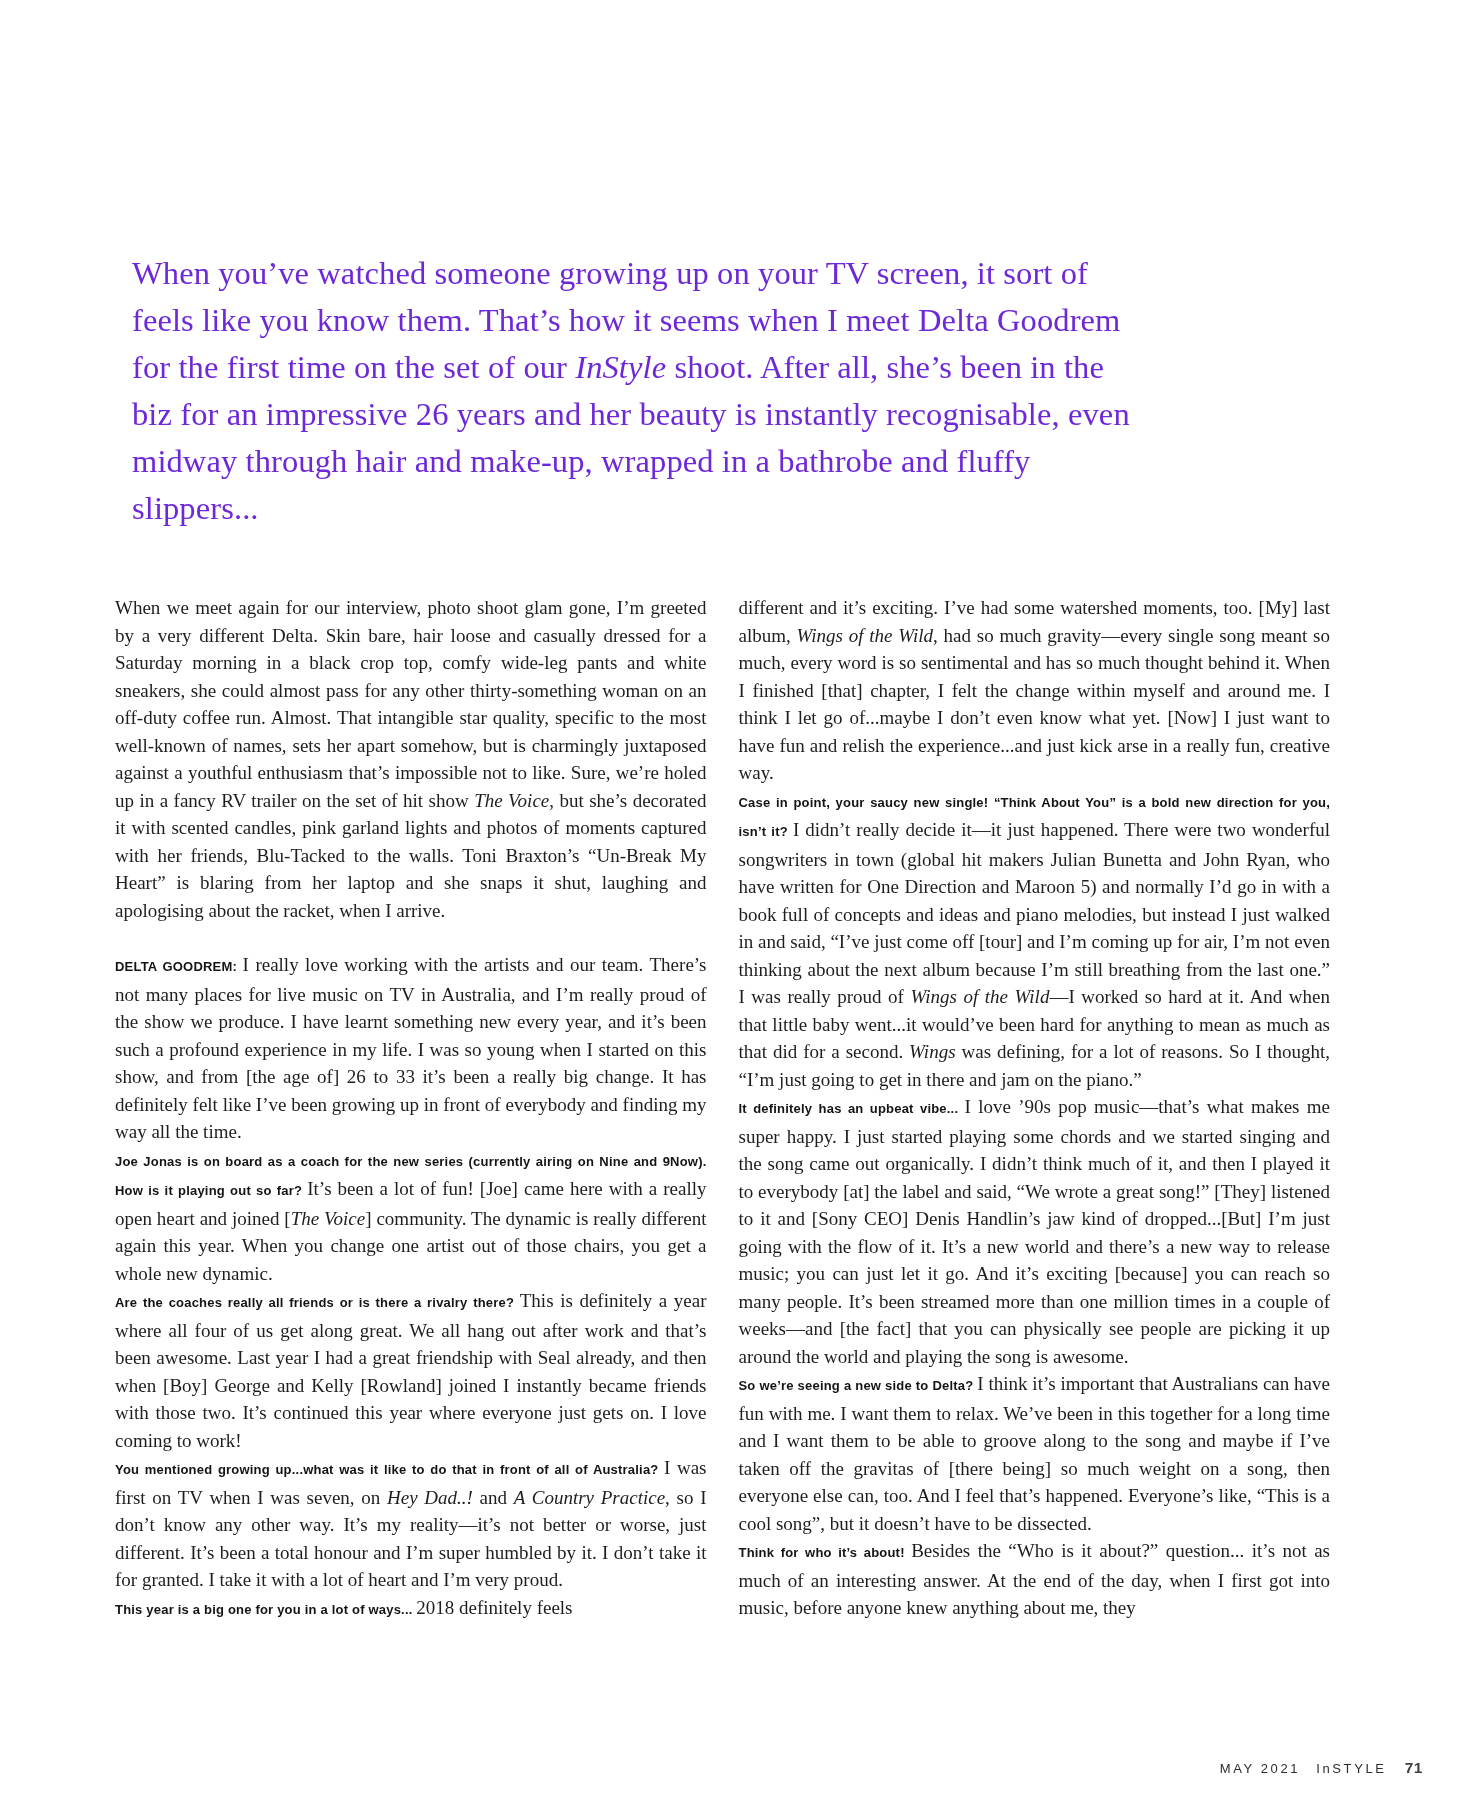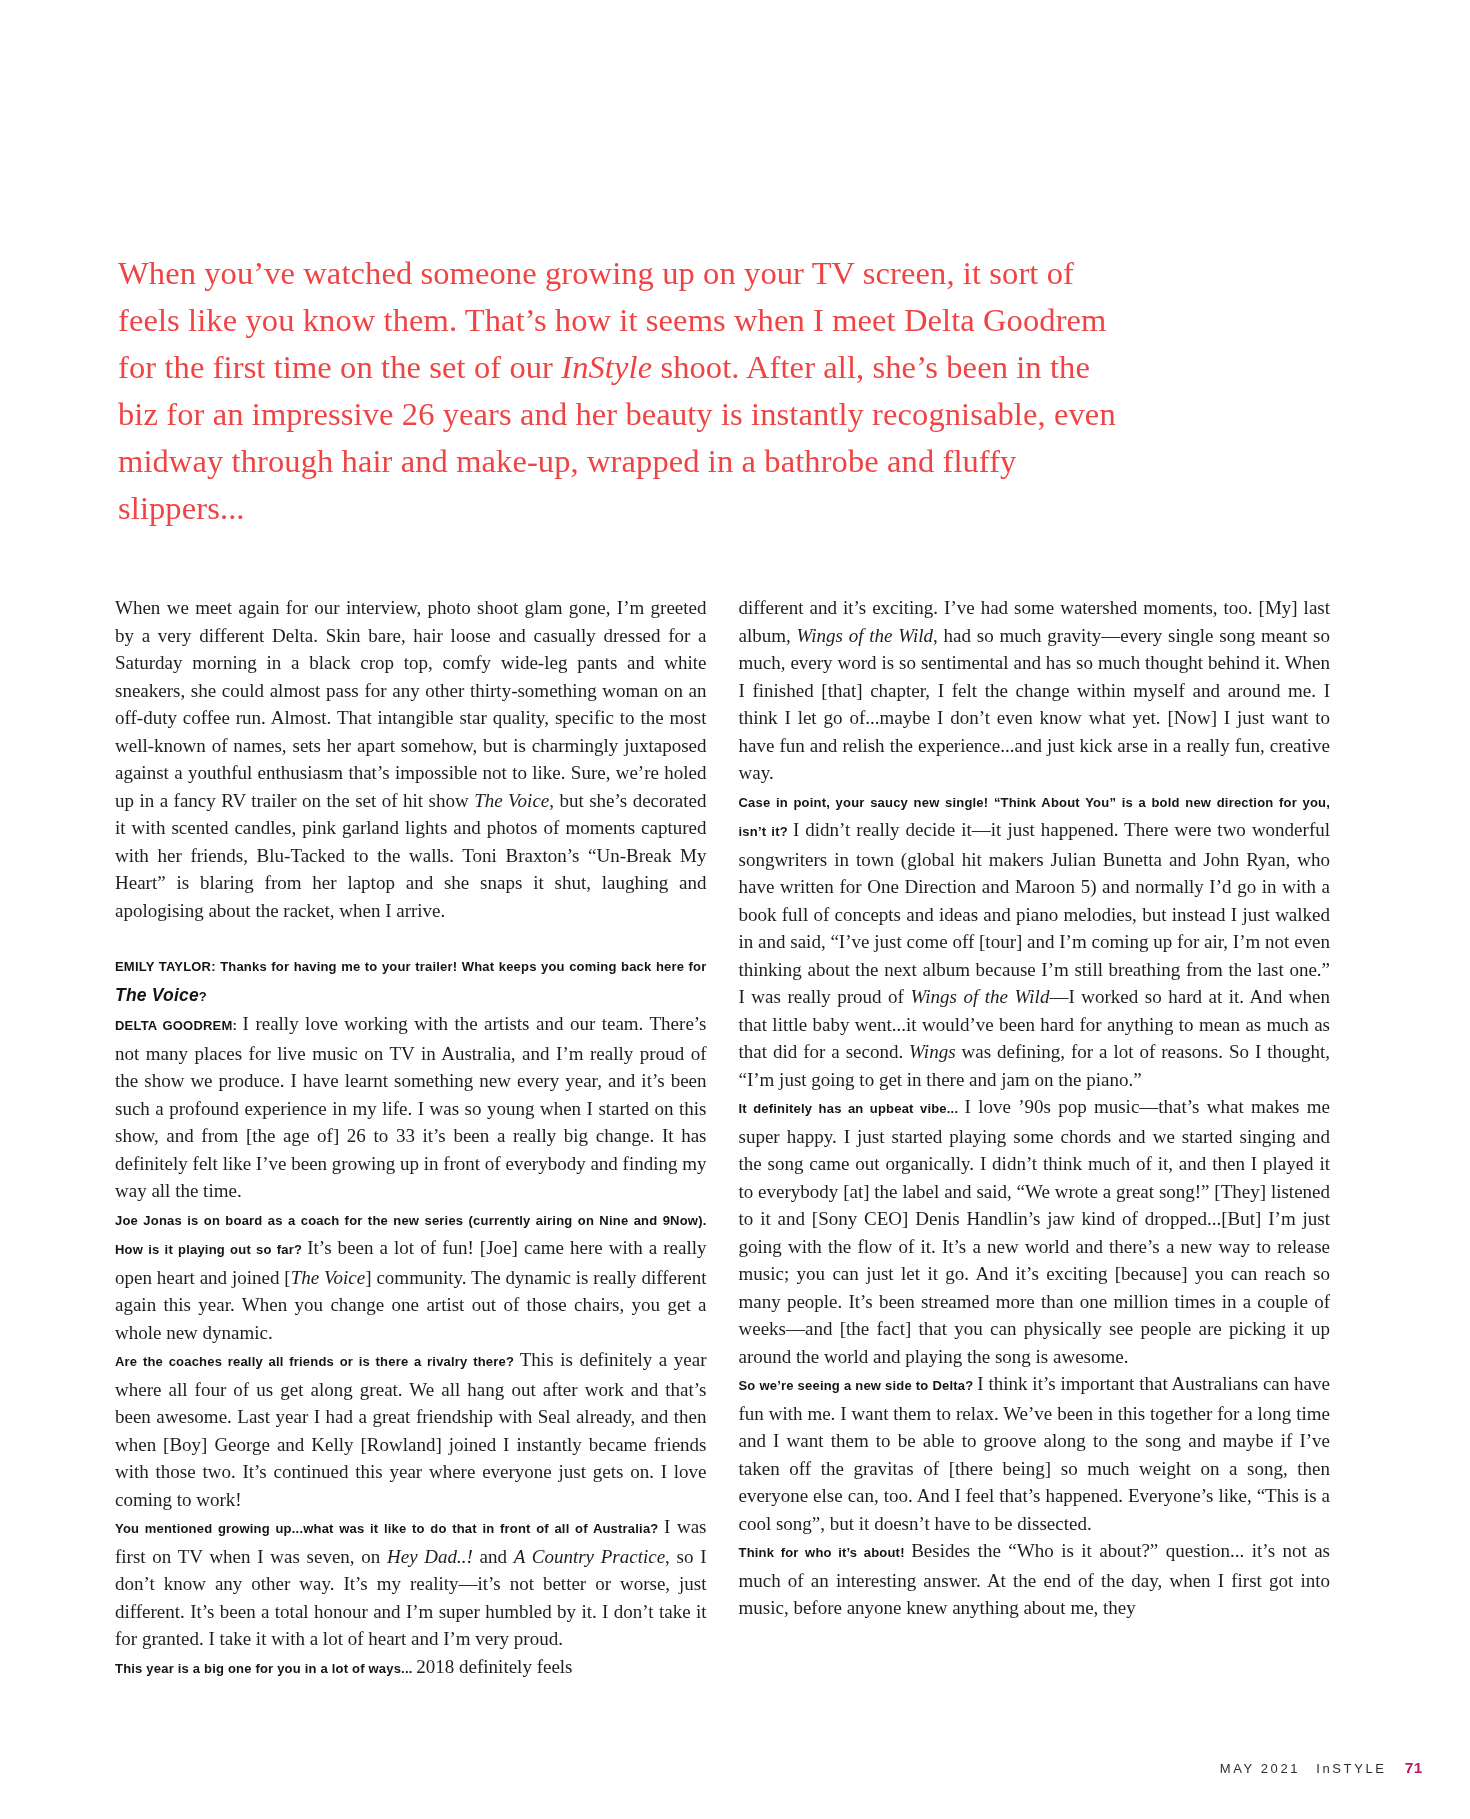--- a/index.html
+++ b/index.html
@@ -20,22 +20,22 @@
     width: 1470px;
     height: 1819px;
     padding: 250px 140px 0 115px;
   }
   
   .intro {
     width: 1005px;
     font-size: 32.5px;
     line-height: 47px;
     letter-spacing: 0.1px;
-    color: #ef4444;
-    margin: 0 0 62px 3px;
+    color: #6d28d9;
+    margin: 0 0 62px 17px;
   }
   
   .columns {
     display: flex;
     gap: 32px;
     width: 1215px;
   }
   .col {
     flex: 1 1 0;
     font-size: 19px;
@@ -75,34 +75,33 @@
     letter-spacing: 2.6px;
     color: #2d2d2d;
     white-space: nowrap;
   }
   .footer .issue { margin-right: 10px; }
   .footer .mag { margin-right: 12px; }
   .footer .pagenum {
     font-weight: 700;
     font-size: 15.5px;
     letter-spacing: 0.5px;
-    color: #be185d;
+    color: #404040;
   }
 </style>
 </head>
 <body>
 
 <div class="page">
 
   <p class="intro"><span class="seg-n">When you’ve watched someone growing up on your TV screen, it sort of feels like you know them. That’s how it seems when I meet Delta Goodrem for the first time on the set of our </span><span class="seg-i">InStyle</span><span class="seg-n"> shoot. After all, she’s been in the biz for an impressive 26 years and her beauty is instantly recognisable, even midway through hair and make-up, wrapped in a bathrobe and fluffy slippers...</span></p>
 
   <div class="columns">
     <div class="col">
         <p class="gap-after"><span class="seg-n">When we meet again for our interview, photo shoot glam gone, I’m greeted by a very different Delta. Skin bare, hair loose and casually dressed for a Saturday morning in a black crop top, comfy wide-leg pants and white sneakers, she could almost pass for any other thirty-something woman on an off-duty coffee run. Almost. That intangible star quality, specific to the most well-known of names, sets her apart somehow, but is charmingly juxtaposed against a youthful enthusiasm that’s impossible not to like. Sure, we’re holed up in a fancy RV trailer on the set of hit show </span><span class="seg-i">The Voice</span><span class="seg-n">, but she’s decorated it with scented candles, pink garland lights and photos of moments captured with her friends, Blu-Tacked to the walls. Toni Braxton’s “Un-Break My Heart” is blaring from her laptop and she snaps it shut, laughing and apologising about the racket, when I arrive.</span></p>
-        <p><span class="seg-b">EMILY TAYLOR: Thanks for having me to your trailer! What keeps you coming back here for </span><span class="seg-bi">The Voice</span><span class="seg-b">?</span></p>
         <p><span class="seg-b">DELTA GOODREM: </span><span class="seg-n">I really love working with the artists and our team. There’s not many places for live music on TV in Australia, and I’m really proud of the show we produce. I have learnt something new every year, and it’s been such a profound experience in my life. I was so young when I started on this show, and from [the age of] 26 to 33 it’s been a really big change. It has definitely felt like I’ve been growing up in front of everybody and finding my way all the time.</span></p>
         <p><span class="seg-b">Joe Jonas is on board as a coach for the new series (currently airing on Nine and 9Now). How is it playing out so far? </span><span class="seg-n">It’s been a lot of fun! [Joe] came here with a really open heart and joined [</span><span class="seg-i">The Voice</span><span class="seg-n">] community. The dynamic is really different again this year. When you change one artist out of those chairs, you get a whole new dynamic.</span></p>
         <p><span class="seg-b">Are the coaches really all friends or is there a rivalry there? </span><span class="seg-n">This is definitely a year where all four of us get along great. We all hang out after work and that’s been awesome. Last year I had a great friendship with Seal already, and then when [Boy] George and Kelly [Rowland] joined I instantly became friends with those two. It’s continued this year where everyone just gets on. I love coming to work!</span></p>
         <p><span class="seg-b">You mentioned growing up...what was it like to do that in front of all of Australia? </span><span class="seg-n">I was first on TV when I was seven, on </span><span class="seg-i">Hey Dad..!</span><span class="seg-n"> and </span><span class="seg-i">A Country Practice</span><span class="seg-n">, so I don’t know any other way. It’s my reality—it’s not better or worse, just different. It’s been a total honour and I’m super humbled by it. I don’t take it for granted. I take it with a lot of heart and I’m very proud.</span></p>
         <p><span class="seg-b">This year is a big one for you in a lot of ways... </span><span class="seg-n">2018 definitely feels</span></p>
       </div>
     <div class="col">
         <p><span class="seg-n">different and it’s exciting. I’ve had some watershed moments, too. [My] last album, </span><span class="seg-i">Wings of the Wild</span><span class="seg-n">, had so much gravity—every single song meant so much, every word is so sentimental and has so much thought behind it. When I finished [that] chapter, I felt the change within myself and around me. I think I let go of...maybe I don’t even know what yet. [Now] I just want to have fun and relish the experience...and just kick arse in a really fun, creative way.</span></p>
         <p><span class="seg-b">Case in point, your saucy new single! “Think About You” is a bold new direction for you, isn’t it? </span><span class="seg-n">I didn’t really decide it—it just happened. There were two wonderful songwriters in town (global hit makers Julian Bunetta and John Ryan, who have written for One Direction and Maroon 5) and normally I’d go in with a book full of concepts and ideas and piano melodies, but instead I just walked in and said, “I’ve just come off [tour] and I’m coming up for air, I’m not even thinking about the next album because I’m still breathing from the last one.” I was really proud of </span><span class="seg-i">Wings of the Wild</span><span class="seg-n">—I worked so hard at it. And when that little baby went...it would’ve been hard for anything to mean as much as that did for a second. </span><span class="seg-i">Wings</span><span class="seg-n"> was defining, for a lot of reasons. So I thought, “I’m just going to get in there and jam on the piano.”</span></p>
         <p><span class="seg-b">It definitely has an upbeat vibe... </span><span class="seg-n">I love ’90s pop music—that’s what makes me super happy. I just started playing some chords and we started singing and the song came out organically. I didn’t think much of it, and then I played it to everybody [at] the label and said, “We wrote a great song!” [They] listened to it and [Sony CEO] Denis Handlin’s jaw kind of dropped...[But] I’m just going with the flow of it. It’s a new world and there’s a new way to release music; you can just let it go. And it’s exciting [because] you can reach so many people. It’s been streamed more than one million times in a couple of weeks—and [the fact] that you can physically see people are picking it up around the world and playing the song is awesome.</span></p>

